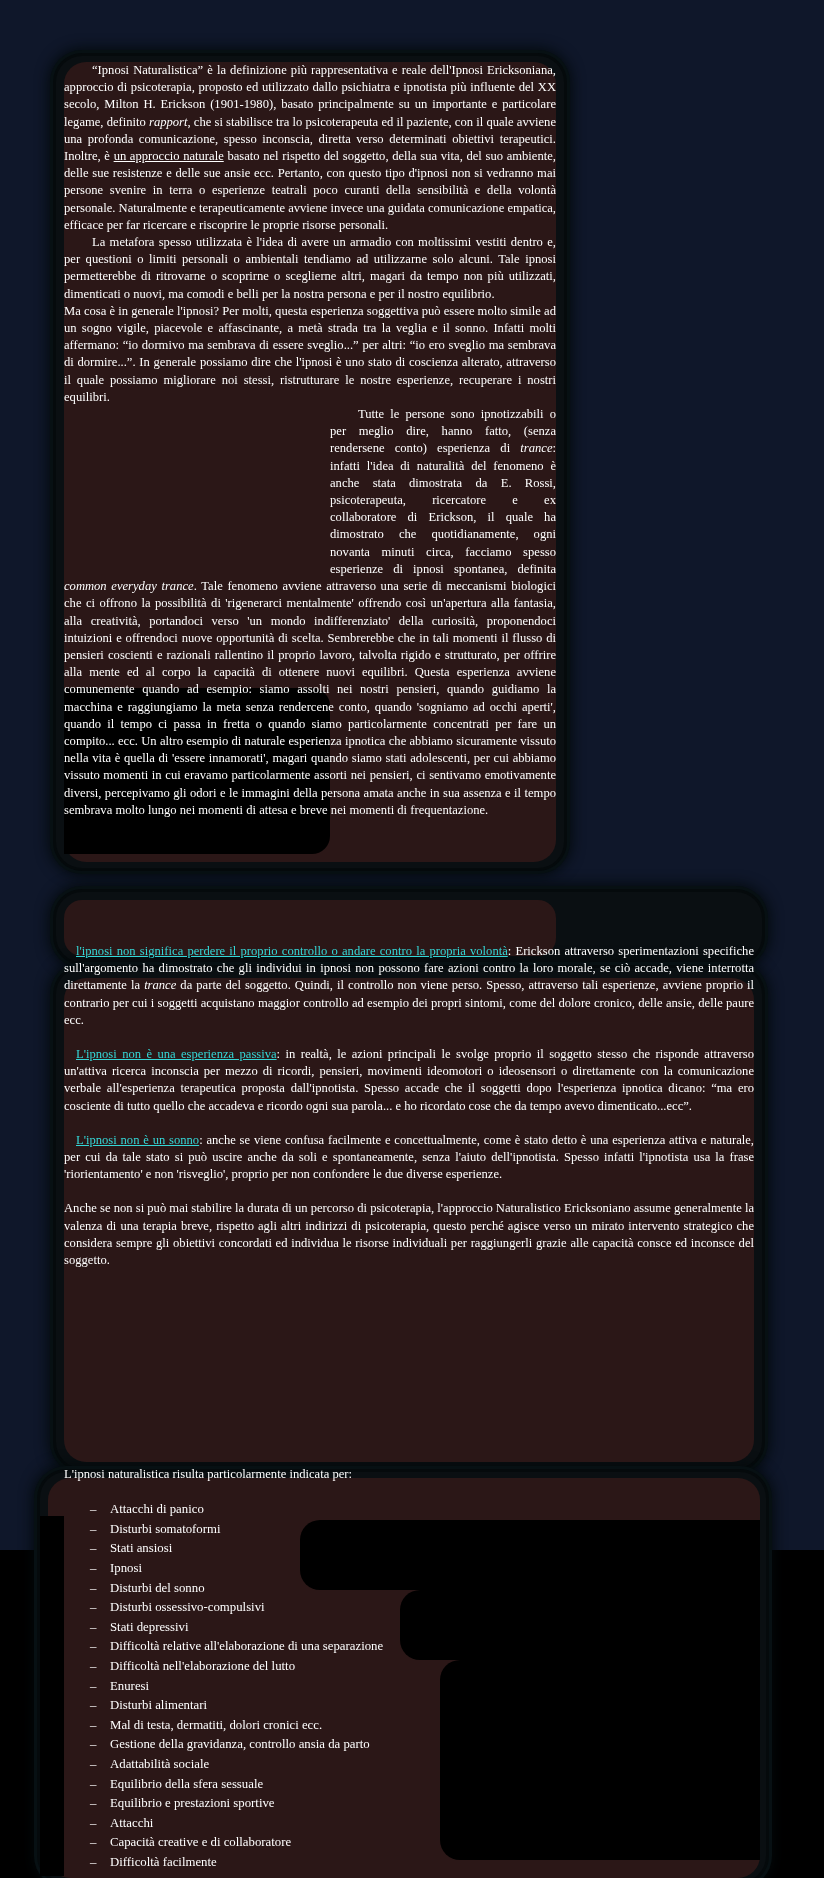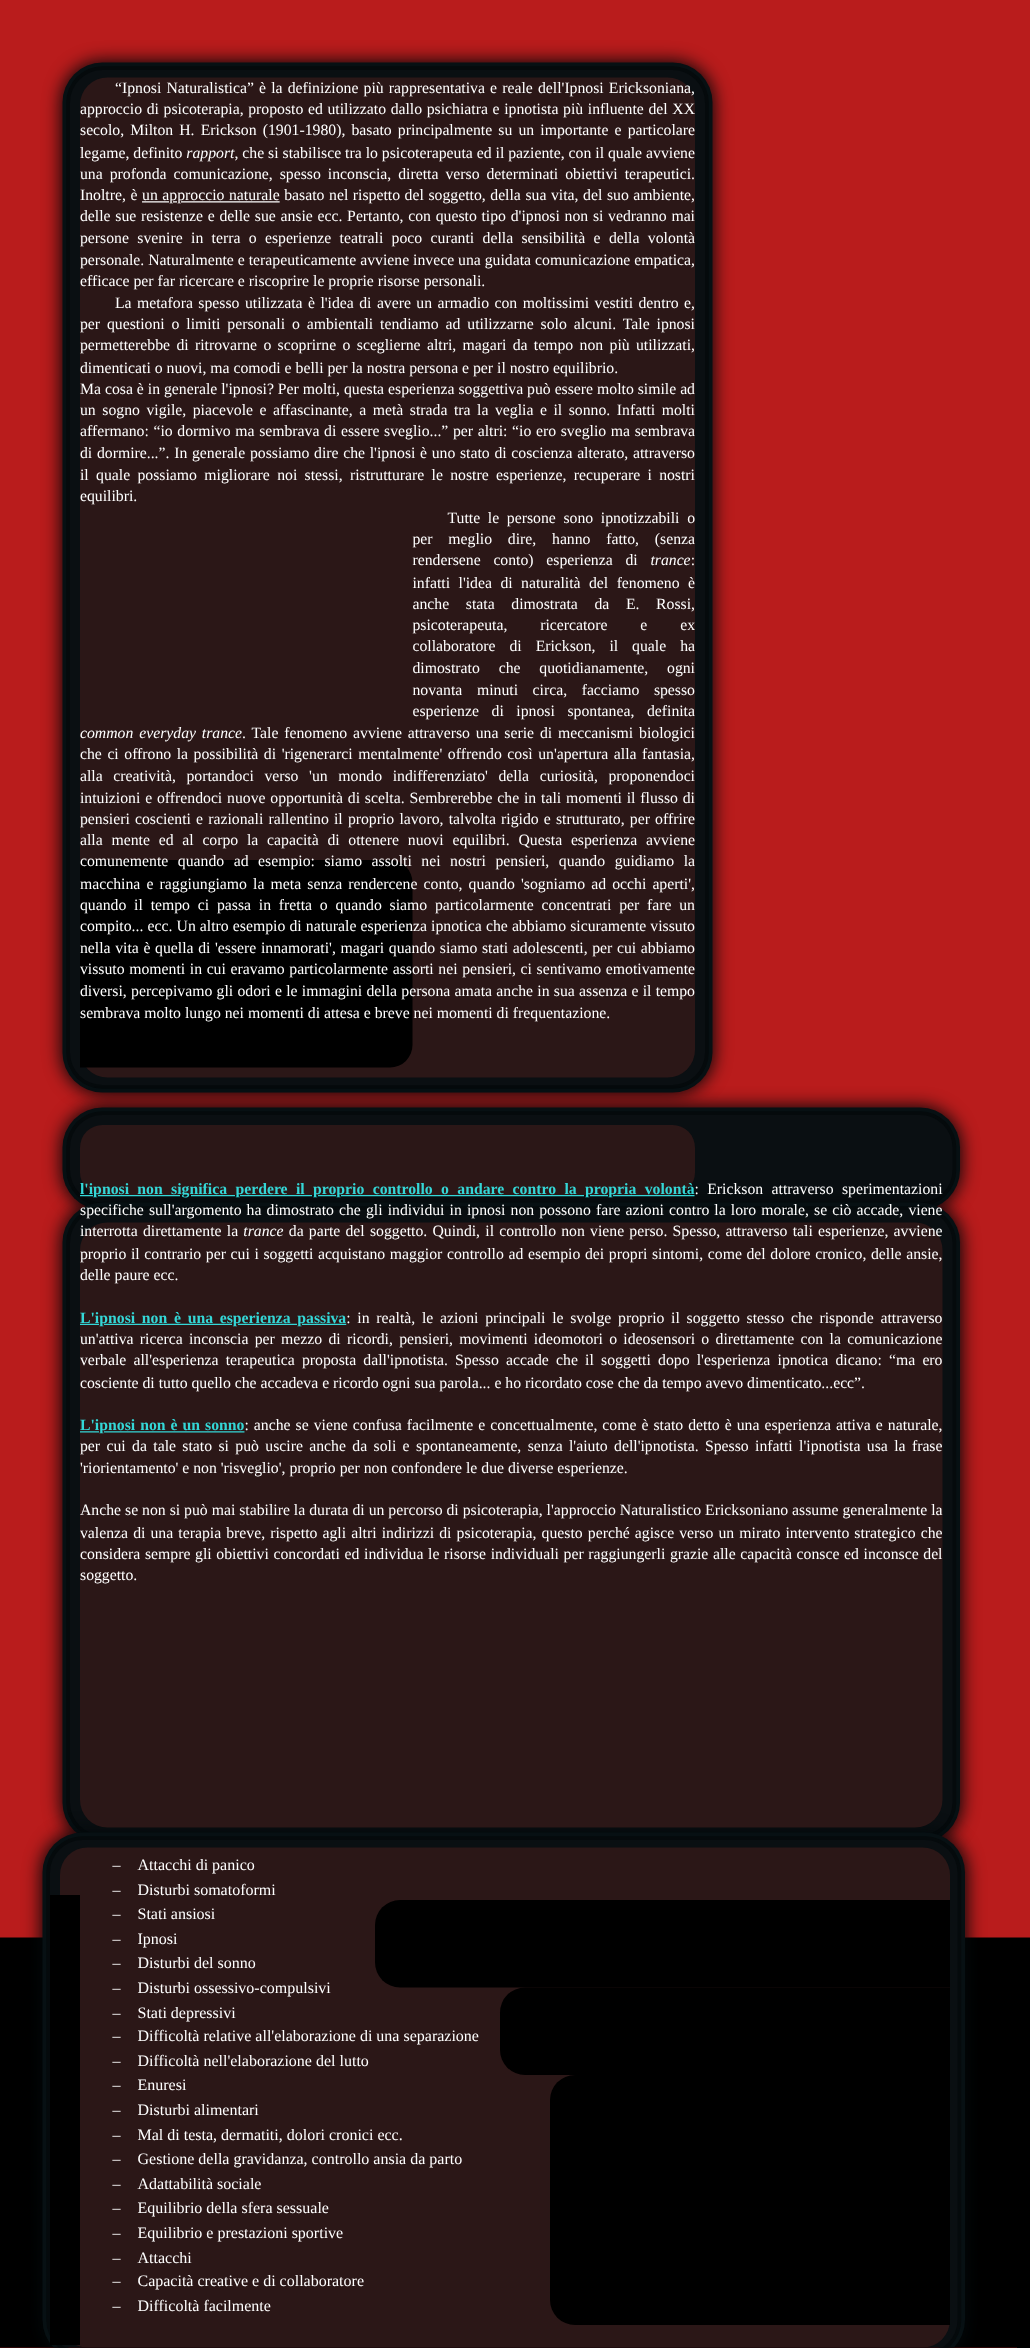--- a/index.html
+++ b/index.html
@@ -14,21 +14,21 @@
     overflow: hidden;
     font-family: "Liberation Serif", "DejaVu Serif", serif;
     color: #ffffff;
   }
 
   
   .page {
     position: relative;
     width: 824px;
     height: 1550px;
-    background: #b91c1c;
+    background: #0f172a;
   }
 
   
   .halo {
     position: absolute;
     border-radius: 26px;
     background: #0a0f12;
     box-shadow:
       0 0 0 3px #050a0c,
       0 0 0 6px #071013,
@@ -98,22 +98,23 @@
     height: 166px;
     shape-outside: inset(0);
   }
 
   .u  { text-decoration: underline; }
   .i  { font-style: italic; }
   .b  { font-weight: normal; }
 
   .head {
     color: #34d7d7;
-    font-weight: bold;
+    font-weight: normal;
     text-decoration: underline;
+    margin-left: 12px;
   }
 
   .centered { text-align: center; }
 
   
   .blist { margin: 0; padding: 0; list-style: none; }
   .blist li {
     display: flex;
     align-items: baseline;
     gap: 0;
@@ -176,20 +177,21 @@
     <div class="gap"></div>
 
     <p><span class="head">L'ipnosi non è un sonno</span><span>: anche se viene confusa facilmente e concettualmente, come è stato detto è una esperienza attiva e naturale, per cui da tale stato si può uscire anche da soli e spontaneamente, senza l'aiuto dell'ipnotista. Spesso infatti l'ipnotista usa la frase 'riorientamento' e non 'risveglio', proprio per non confondere le due diverse esperienze.</span></p>
 
     <div class="gap"></div>
 
     <p>Anche se non si può mai stabilire la durata di un percorso di psicoterapia, l'approccio Naturalistico Ericksoniano assume generalmente la valenza di una terapia breve, rispetto agli altri indirizzi di psicoterapia, questo perché agisce verso un mirato intervento strategico che considera sempre gli obiettivi concordati ed individua le risorse individuali per raggiungerli grazie alle capacità consce ed inconsce del soggetto.</p>
   </div>
 
   <div class="layer col-c">
+    <p>L'ipnosi naturalistica risulta particolarmente indicata per:</p>
     <div class="gap"></div>
     <ul class="blist">
         <li>
           <span class="dash">–</span>
           <span class="li-label">Attacchi di panico</span>
         </li>
         <li>
           <span class="dash">–</span>
           <span class="li-label">Disturbi somatoformi</span>
         </li>

